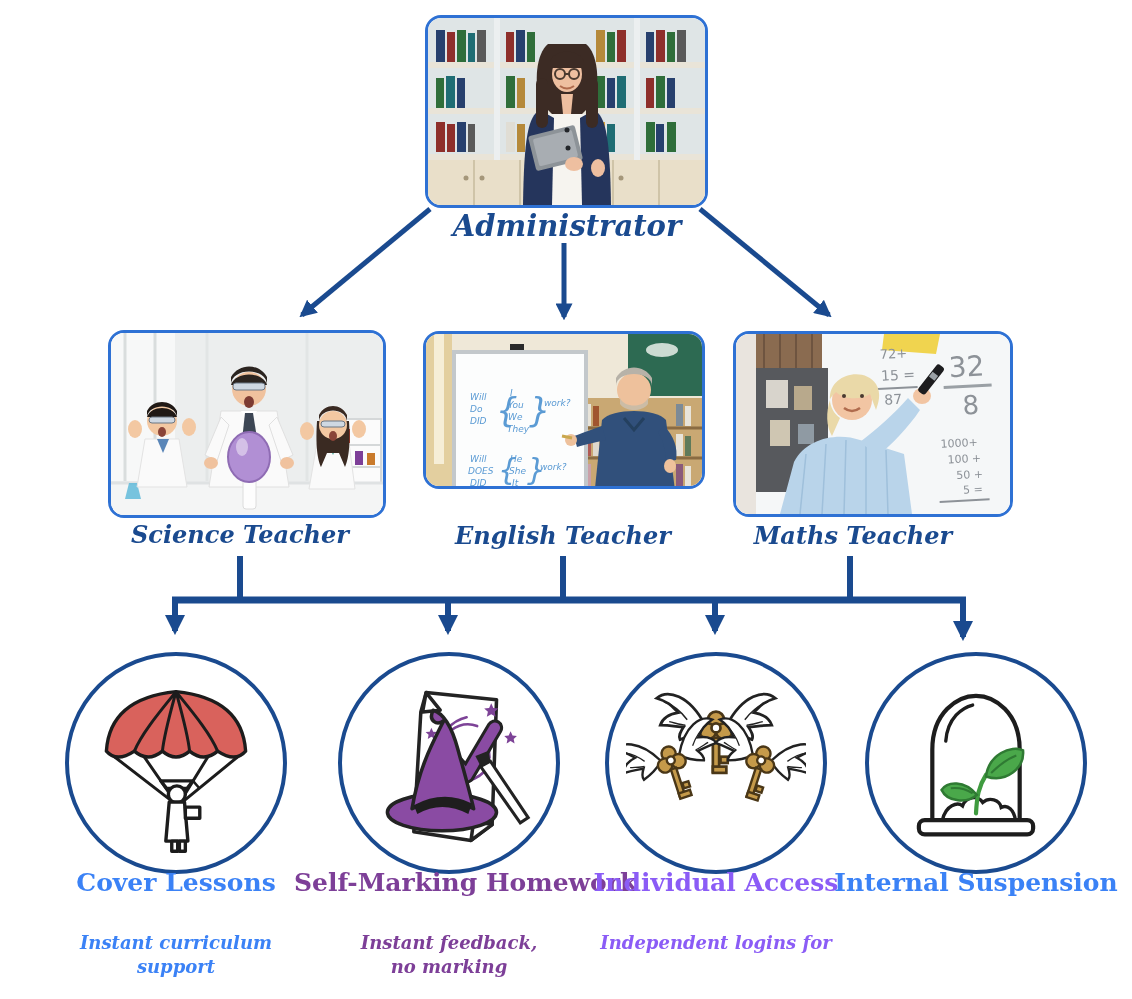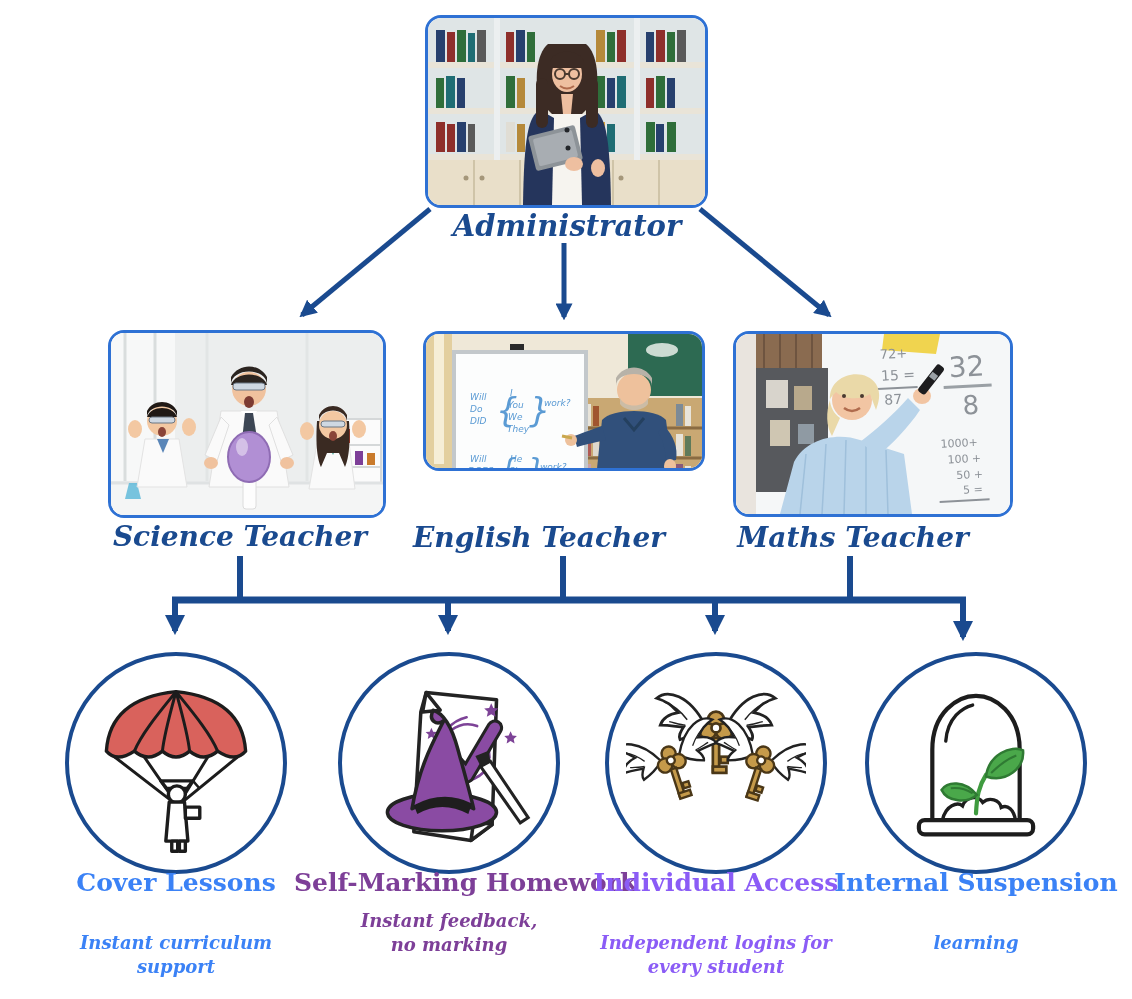--- a/index.html
+++ b/index.html
@@ -3,21 +3,21 @@
 <meta charset="utf-8">
 <style>
   html,body{margin:0;padding:0;background:#ffffff;}
   .canvas{position:relative;width:1132px;height:999px;background:#ffffff;overflow:hidden;
           font-family:"DejaVu Serif", serif;padding-left:8px;}
   svg{display:block;}
   .connectors{position:absolute;left:0;top:0;pointer-events:none;}
   .photo-card{position:absolute;border:3px solid #2e71d4;border-radius:16px;overflow:hidden;
               background:#fff;box-sizing:border-box;}
   .node-label{position:absolute;width:320px;text-align:center;color:#1a4a8f;
-              font-weight:bold;font-style:italic;font-size:28px;white-space:nowrap;}
+              font-weight:bold;font-style:italic;font-size:24px;white-space:nowrap;}
   .admin-label{font-size:29px;}
   .feature-circle{position:absolute;width:222px;height:222px;border:4px solid #1a4a8f;
                   border-radius:50%;background:#fff;box-sizing:border-box;
                   display:flex;align-items:center;justify-content:center;}
   .feature-title{position:absolute;width:310px;text-align:center;font-weight:bold;
                  font-size:25px;white-space:nowrap;}
   .feature-sub{position:absolute;width:310px;text-align:center;font-weight:bold;
                font-style:italic;font-size:18px;line-height:1.32;margin-top:28px;}
   .c-red{color:#3b82f6;} .c-purple{color:#7d3f98;} .c-gold{color:#8b5cf6;} .c-green{color:#3b82f6;}
   .board-ink{font-family:"DejaVu Sans",sans-serif;font-style:italic;fill:#5b9bd4;}
@@ -215,21 +215,21 @@
 
       <g>
         <rect x="132" y="146" width="13" height="30" rx="3" fill="#fdfdfd" stroke="#dcdcdc"></rect>
         <ellipse cx="138" cy="124" rx="21" ry="25" fill="#b18fd4" stroke="#8f6cb4" stroke-width="2"></ellipse>
         <ellipse cx="131" cy="114" rx="6" ry="9" fill="#ffffff" opacity="0.45"></ellipse>
       </g>
     </svg>
   </div>
   <div class="node-label" style="left:80px;top:520px;">Science Teacher</div>
 
-  <div class="photo-card" style="left:423px;top:331px;width:282px;height:140px;">
+  <div class="photo-card" style="left:423px;top:331px;width:282px;height:158px;">
     <svg width="276" height="182" viewBox="0 0 276 182">
       <rect width="276" height="182" fill="#efe8d8"></rect>
       <rect x="0" y="0" width="26" height="182" fill="#e3cf9f"></rect>
       <rect x="8" y="0" width="10" height="130" fill="#f6eed7"></rect>
       <rect x="202" y="0" width="74" height="62" fill="#2d6a52"></rect>
       <ellipse cx="236" cy="16" rx="16" ry="7" fill="#e9efe9" opacity="0.85"></ellipse>
 
       <g>
         <rect x="152" y="64" width="124" height="118" fill="#c9a873"></rect>
         <g stroke="#8a6b42" stroke-width="3">
@@ -290,21 +290,21 @@
         <circle cx="145" cy="106" r="6" fill="#eec19c"></circle>
         <line x1="136" y1="102" x2="146" y2="104" stroke="#caa84e" stroke-width="3"></line>
         <path d="M238,92 C248,102 252,114 250,126 L240,128 C240,116 236,104 232,98 Z" fill="#31507b"></path>
         <ellipse cx="244" cy="132" rx="6" ry="7" fill="#eec19c"></ellipse>
         <rect x="172" y="158" width="76" height="8" fill="#2e2a26"></rect>
         <rect x="202" y="159" width="10" height="6" fill="#c9c9c9"></rect>
         <path d="M172,166 L248,166 L250,182 L170,182 Z" fill="#647f9f"></path>
       </g>
     </svg>
   </div>
-  <div class="node-label" style="left:379px;top:521px;text-align:center;">English Teacher</div>
+  <div class="node-label" style="left:403px;top:521px;text-align:center;">English Teacher</div>
 
   <div class="photo-card" style="left:733px;top:331px;width:280px;height:186px;">
     <svg width="274" height="180" viewBox="0 0 274 180">
       <rect width="274" height="180" fill="#f5f7f8"></rect>
       <rect x="0" y="0" width="20" height="180" fill="#e9e4de"></rect>
       <rect x="20" y="0" width="66" height="34" fill="#8a6b50"></rect>
       <g stroke="#6e5440" stroke-width="2">
         <line x1="28" y1="0" x2="28" y2="34"></line>
           <line x1="44" y1="0" x2="44" y2="34"></line>
           <line x1="60" y1="0" x2="60" y2="34"></line>
@@ -411,21 +411,21 @@
         <polygon points="130,92 145,86 147,98 136,104" fill="#232323"></polygon>
       </g>
       <g>
         <ellipse cx="92" cy="156" rx="62" ry="21" fill="#8a4ba3" stroke="#232323" stroke-width="4"></ellipse>
         <path d="M58,152 C66,104 82,76 94,52 C86,58 76,52 82,40 C96,44 104,62 110,84 C116,106 124,134 128,152 Q92,134 58,152 Z" fill="#8a4ba3" stroke="#232323" stroke-width="4" stroke-linejoin="round"></path>
         <path d="M60,148 Q94,130 126,146 L122,158 Q92,142 64,158 Z" fill="#1e1e1e"></path>
       </g>
     </svg>
   </div>
   <div class="feature-title c-purple" style="left:294px;top:868px;">Self-Marking Homework</div>
-  <div class="feature-sub c-purple" style="left:294px;top:881px;">
+  <div class="feature-sub c-purple" style="left:294px;top:903px;">
     <div>Instant feedback,</div>
     <div>no marking</div>
   </div>
 
   <div class="feature-circle" style="left:605px;top:652px;">
     <svg width="180" height="172" viewBox="0 0 210 200">
       <defs>
         <g id="wkey">
           <path d="M-12,-2 C-30,-36 -54,-42 -66,-32 C-52,-28 -48,-22 -42,-16 C-54,-14 -60,-8 -62,-2 C-50,-2 -42,0 -36,0 C-40,6 -42,10 -40,14 C-28,10 -18,4 -12,-2 Z" fill="#ffffff" stroke="#222222" stroke-width="3"></path>
           <path d="M-58,-28 C-46,-24 -38,-16 -32,-8 M-52,-6 C-44,-4 -38,-2 -34,-2" fill="none" stroke="#222222" stroke-width="1.6"></path>
@@ -443,21 +443,20 @@
         </g>
       </defs>
       <use href="#wkey" transform="translate(105,58) scale(1.05)"></use>
       <use href="#wkey" transform="translate(52,96) rotate(-18) scale(0.92)"></use>
       <use href="#wkey" transform="translate(158,96) rotate(18) scale(0.92)"></use>
     </svg>
   </div>
   <div class="feature-title c-gold" style="left:561px;top:868px;">Individual Access</div>
   <div class="feature-sub c-gold" style="left:561px;top:903px;">
     <div>Independent logins for</div>
-    <div>every student</div>
   </div>
 
   <div class="feature-circle" style="left:865px;top:652px;">
     <svg width="168" height="172" viewBox="0 0 200 204">
       <g stroke="#1d1d1d" stroke-width="5" fill="none" stroke-linecap="round">
         <path d="M48,170 L48,86 C48,42 78,22 100,22 C122,22 152,42 152,86 L152,170"></path>
         <path d="M64,76 C66,48 84,36 96,33" stroke-width="4"></path>
         <path d="M60,170 C64,152 78,148 84,153 C88,142 102,140 108,149 C116,142 128,146 130,155 C138,151 145,158 147,170" fill="#ffffff" stroke-width="4"></path>
         <rect x="32" y="170" width="136" height="17" rx="7" fill="#ffffff"></rect>
       </g>
@@ -465,16 +464,15 @@
         <path d="M100,162 C101,142 103,130 112,116" fill="none" stroke="#3f9b3f" stroke-width="5" stroke-linecap="round"></path>
         <path d="M101,140 C86,122 66,124 59,134 C66,149 90,150 101,140 Z" fill="#4aa84a" stroke="#2f7a33" stroke-width="3"></path>
         <path d="M96,138 C88,133 78,131 70,132" fill="none" stroke="#2f7a33" stroke-width="2.5"></path>
         <path d="M112,118 C115,92 142,80 156,87 C158,108 136,126 112,118 Z" fill="#4aa84a" stroke="#2f7a33" stroke-width="3"></path>
         <path d="M118,114 C128,104 140,96 148,93" fill="none" stroke="#2f7a33" stroke-width="2.5"></path>
       </g>
     </svg>
   </div>
   <div class="feature-title c-green" style="left:821px;top:868px;">Internal Suspension</div>
   <div class="feature-sub c-green" style="left:821px;top:903px;">
-    <div>learning</div>
   </div>
 
 </div>
 
 </body></html>

